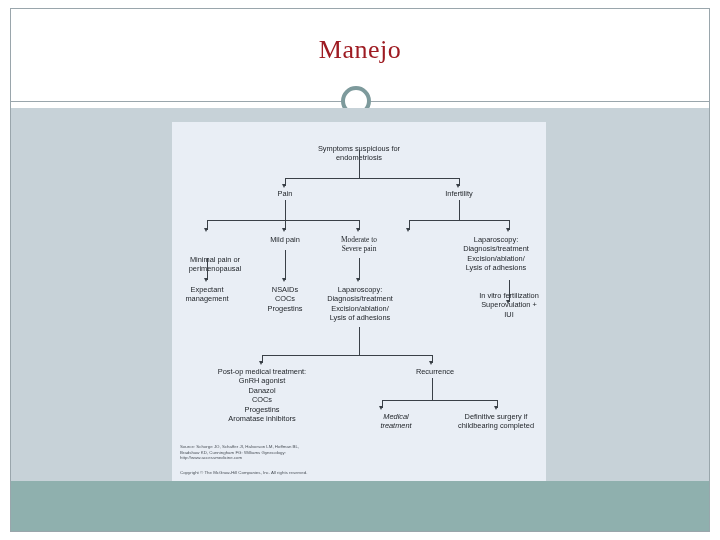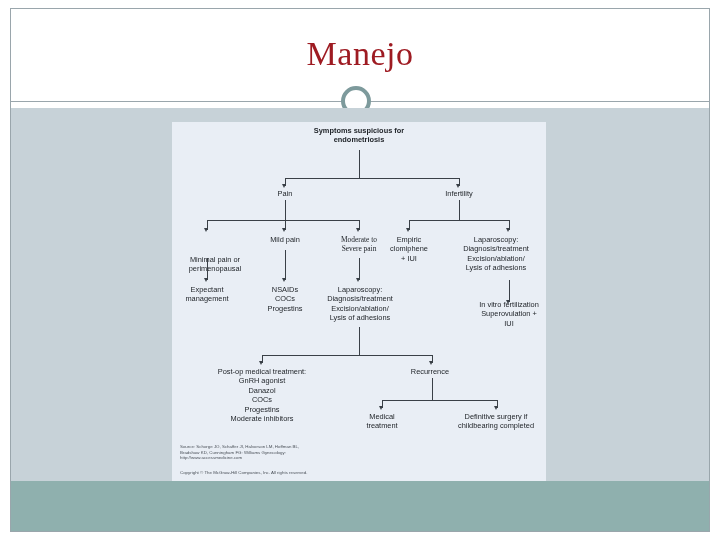--- a/index.html
+++ b/index.html
@@ -22,21 +22,21 @@
 
   
   .header{
     position:absolute;left:11px;top:9px;width:698px;height:88px;
     background:#ffffff;
   }
   .title{
     position:absolute;left:0;top:26px;width:698px;
     text-align:center;
     font-family:"Liberation Serif", serif;
-    font-size:34px;
+    font-size:26px;
     color:#9e1b22;
     letter-spacing:0.5px;
     white-space:nowrap;
   }
   
   .rule{
     position:absolute;left:11px;top:101px;width:698px;height:1px;
     background:#9aa6ac;
   }
   .ring{
@@ -115,21 +115,21 @@
   </div>
 
   <div class="rule"></div>
   <div class="ring"></div>
 
   <div class="body-panel"></div>
   <div class="footer-bar"></div>
 
   <div class="figure">
 
-    <div class="node" style="left:110px;top:4px;width:154px;font-weight:bold;">Symptoms suspicious for
+    <div class="node" style="left:110px;top:22px;width:154px;">Symptoms suspicious for
 endometriosis</div>
 
     <div class="vline" style="left:187px;top:28px;height:28px;"></div>
 
     <div class="hline" style="left:113px;top:56px;width:174px;"></div>
     <div class="vline" style="left:113px;top:56px;height:8px;"></div>
     <div class="vline" style="left:287px;top:56px;height:8px;"></div>
     <div class="arrow" style="left:110.4px;top:62px;"></div>
     <div class="arrow" style="left:284.4px;top:62px;"></div>
 
@@ -150,23 +150,20 @@
     <div class="vline" style="left:237px;top:98px;height:10px;"></div>
     <div class="vline" style="left:337px;top:98px;height:10px;"></div>
     <div class="arrow" style="left:234.4px;top:106px;"></div>
     <div class="arrow" style="left:334.4px;top:106px;"></div>
 
     <div class="node" style="left:8px;top:113px;width:70px;margin-top:20px;">Minimal pain or
 perimenopausal</div>
     <div class="node" style="left:80px;top:113px;width:66px;">Mild pain</div>
     <div class="node" style="left:152px;top:113px;width:70px;font-family:Liberation Serif, serif;">Moderate to
 Severe pain</div>
-    <div class="node" style="left:206px;top:113px;width:62px;">Empiric
-clomiphene
-+ IUI</div>
     <div class="node" style="left:274px;top:113px;width:100px;">Laparoscopy:
 Diagnosis/treatment
 Excision/ablation/
 Lysis of adhesions</div>
 
     <div class="vline" style="left:35px;top:136px;height:22px;"></div>
     <div class="arrow" style="left:32.4px;top:156px;"></div>
     <div class="vline" style="left:113px;top:128px;height:30px;"></div>
     <div class="arrow" style="left:110.4px;top:156px;"></div>
     <div class="vline" style="left:187px;top:136px;height:22px;"></div>
@@ -176,48 +173,48 @@
 
     <div class="node" style="left:2px;top:163px;width:66px;">Expectant
 management</div>
     <div class="node" style="left:80px;top:163px;width:66px;">NSAIDs
 COCs
 Progestins</div>
     <div class="node" style="left:138px;top:163px;width:100px;">Laparoscopy:
 Diagnosis/treatment
 Excision/ablation/
 Lysis of adhesions</div>
-    <div class="node" style="left:287px;top:178px;width:100px;">In vitro fertilization
+    <div class="node" style="left:287px;top:169px;width:100px;">In vitro fertilization
 Superovulation +
 IUI</div>
 
     <div class="vline" style="left:187px;top:205px;height:28px;"></div>
 
     <div class="hline" style="left:90px;top:233px;width:170px;"></div>
     <div class="vline" style="left:90px;top:233px;height:8px;"></div>
     <div class="vline" style="left:260px;top:233px;height:8px;"></div>
     <div class="arrow" style="left:87.4px;top:239px;"></div>
     <div class="arrow" style="left:257.4px;top:239px;"></div>
 
     <div class="node" style="left:20px;top:245px;width:140px;">Post-op medical treatment:
 GnRH agonist
 Danazol
 COCs
 Progestins
-Moderate inhibitors</div>
-    <div class="node" style="left:207px;top:245px;width:70px;text-align:right;">Recurrence</div>
+Aromatase inhibitors</div>
+    <div class="node" style="left:228px;top:245px;width:70px;">Recurrence</div>
 
     <div class="vline" style="left:260px;top:256px;height:22px;"></div>
     <div class="hline" style="left:210px;top:278px;width:115px;"></div>
     <div class="vline" style="left:210px;top:278px;height:8px;"></div>
     <div class="vline" style="left:325px;top:278px;height:8px;"></div>
     <div class="arrow" style="left:207.4px;top:284px;"></div>
     <div class="arrow" style="left:322.4px;top:284px;"></div>
 
-    <div class="node" style="left:177px;top:290px;width:66px;">Medical
+    <div class="node" style="left:191px;top:290px;width:66px;font-style:italic;">Medical
 treatment</div>
     <div class="node" style="left:270px;top:290px;width:108px;">Definitive surgery if
 childbearing completed</div>
 
     <div class="source">Source: Schorge JO, Schaffer JI, Halvorson LM, Hoffman BL,
 Bradshaw KD, Cunningham FG: Williams Gynecology:
 http://www.accessmedicine.com</div>
     <div class="copyright">Copyright © The McGraw-Hill Companies, Inc. All rights reserved.</div>
   </div>
 

